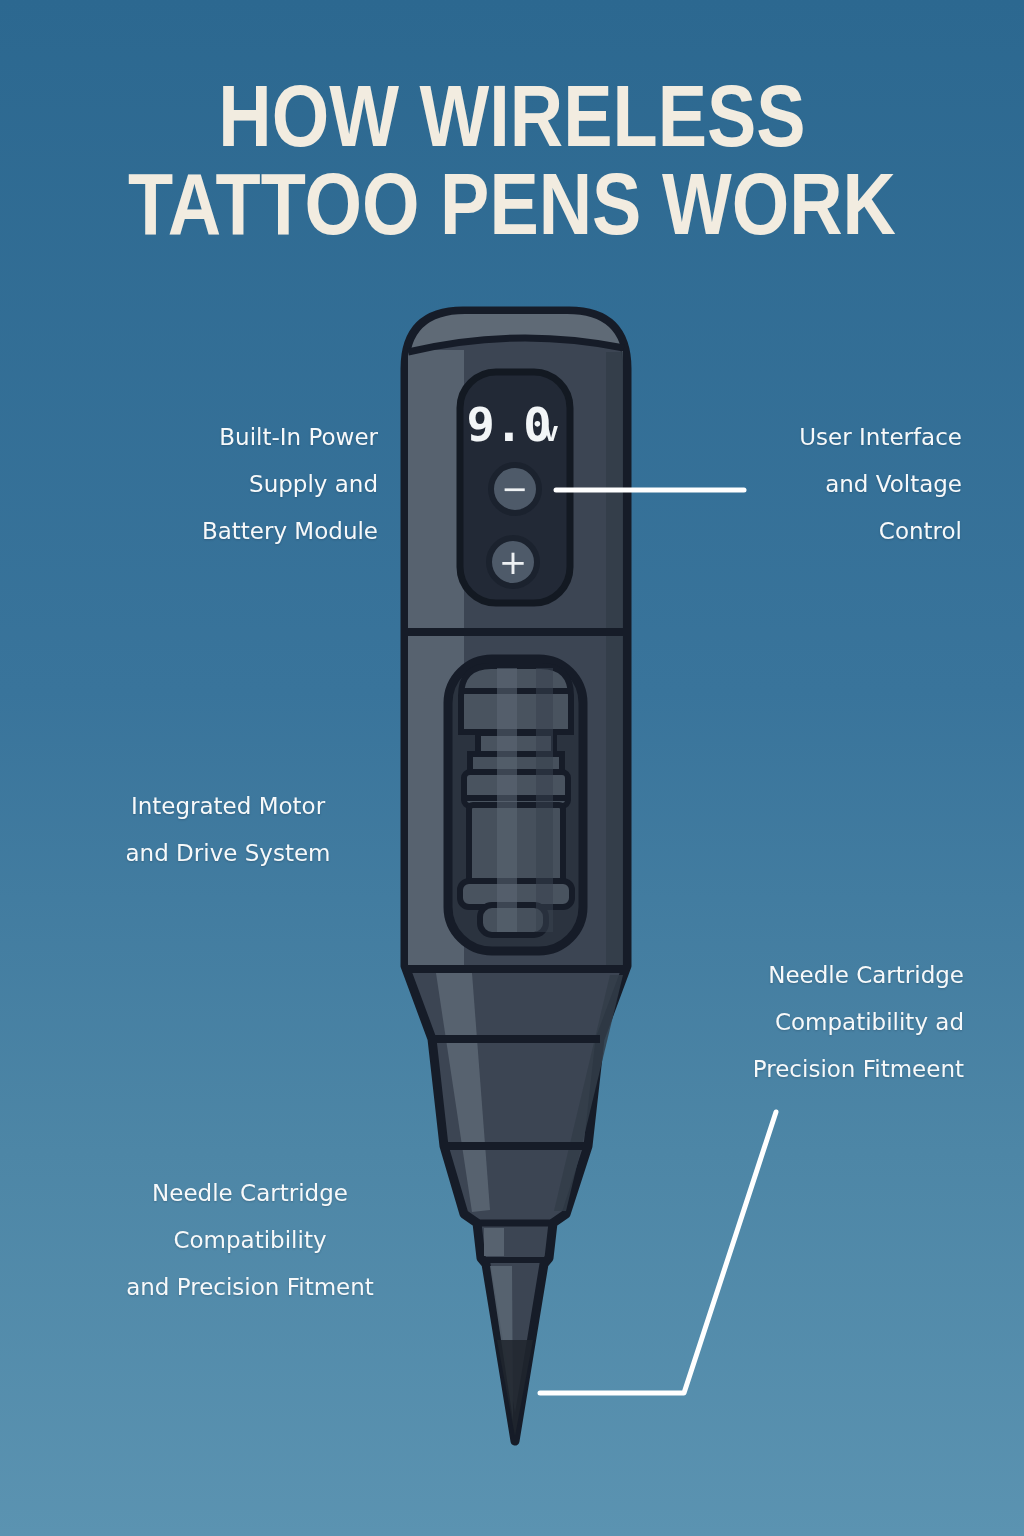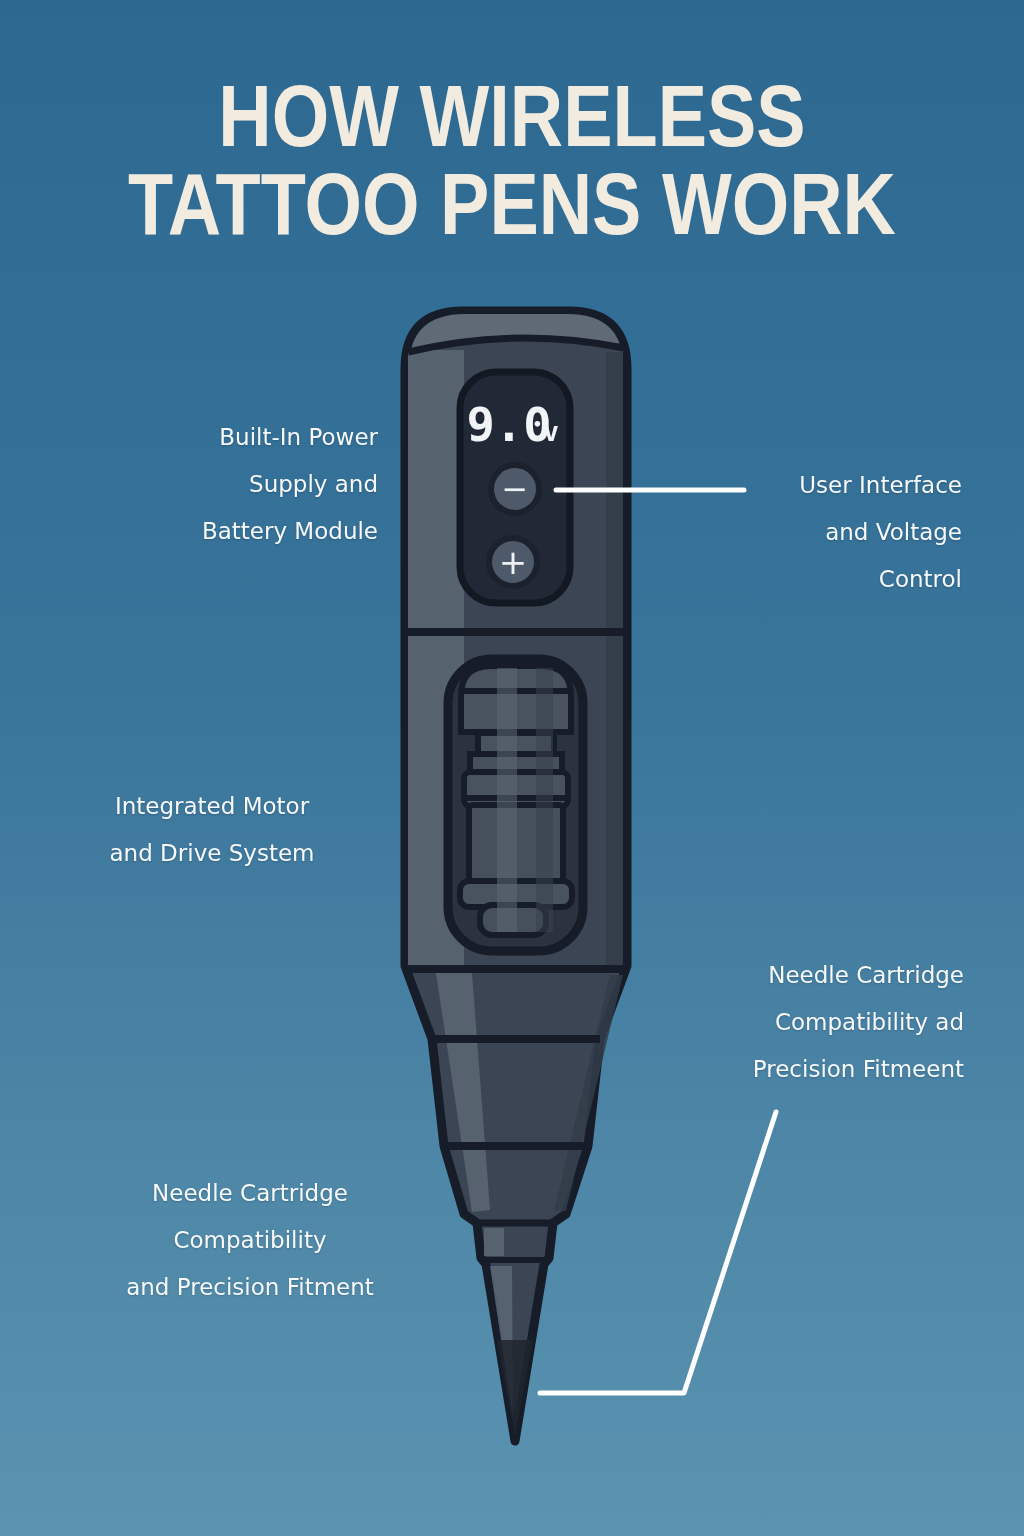--- a/index.html
+++ b/index.html
@@ -26,22 +26,22 @@
   .label{
     position:absolute;
     color:#f7f9fa;
     font-size:23px;
     line-height:47px;
     font-weight:500;
     white-space:pre-line;
     text-shadow:0 1px 2px rgba(20,40,60,.25);
   }
   .label-power{top:414px;right:646px;text-align:right;}
-  .label-ui{top:414px;right:62px;text-align:right;margin-top:48px;}
-  .label-motor{top:783px;left:12px;width:400px;text-align:center;}
+  .label-ui{top:414px;right:62px;text-align:right;}
+  .label-motor{top:783px;left:28px;width:400px;text-align:center;}
   .label-needle-right{top:952px;right:60px;text-align:right;}
   .label-needle-left{top:1170px;left:30px;width:440px;text-align:center;}
   svg text{font-family:"DejaVu Sans Mono",monospace;font-weight:700;}
   svg .btn-glyph{font-family:"DejaVu Sans",sans-serif;font-weight:400;}
 </style>
 </head>
 <body>
 
 <h1 class="title">HOW WIRELESS
 TATTOO PENS WORK</h1>

